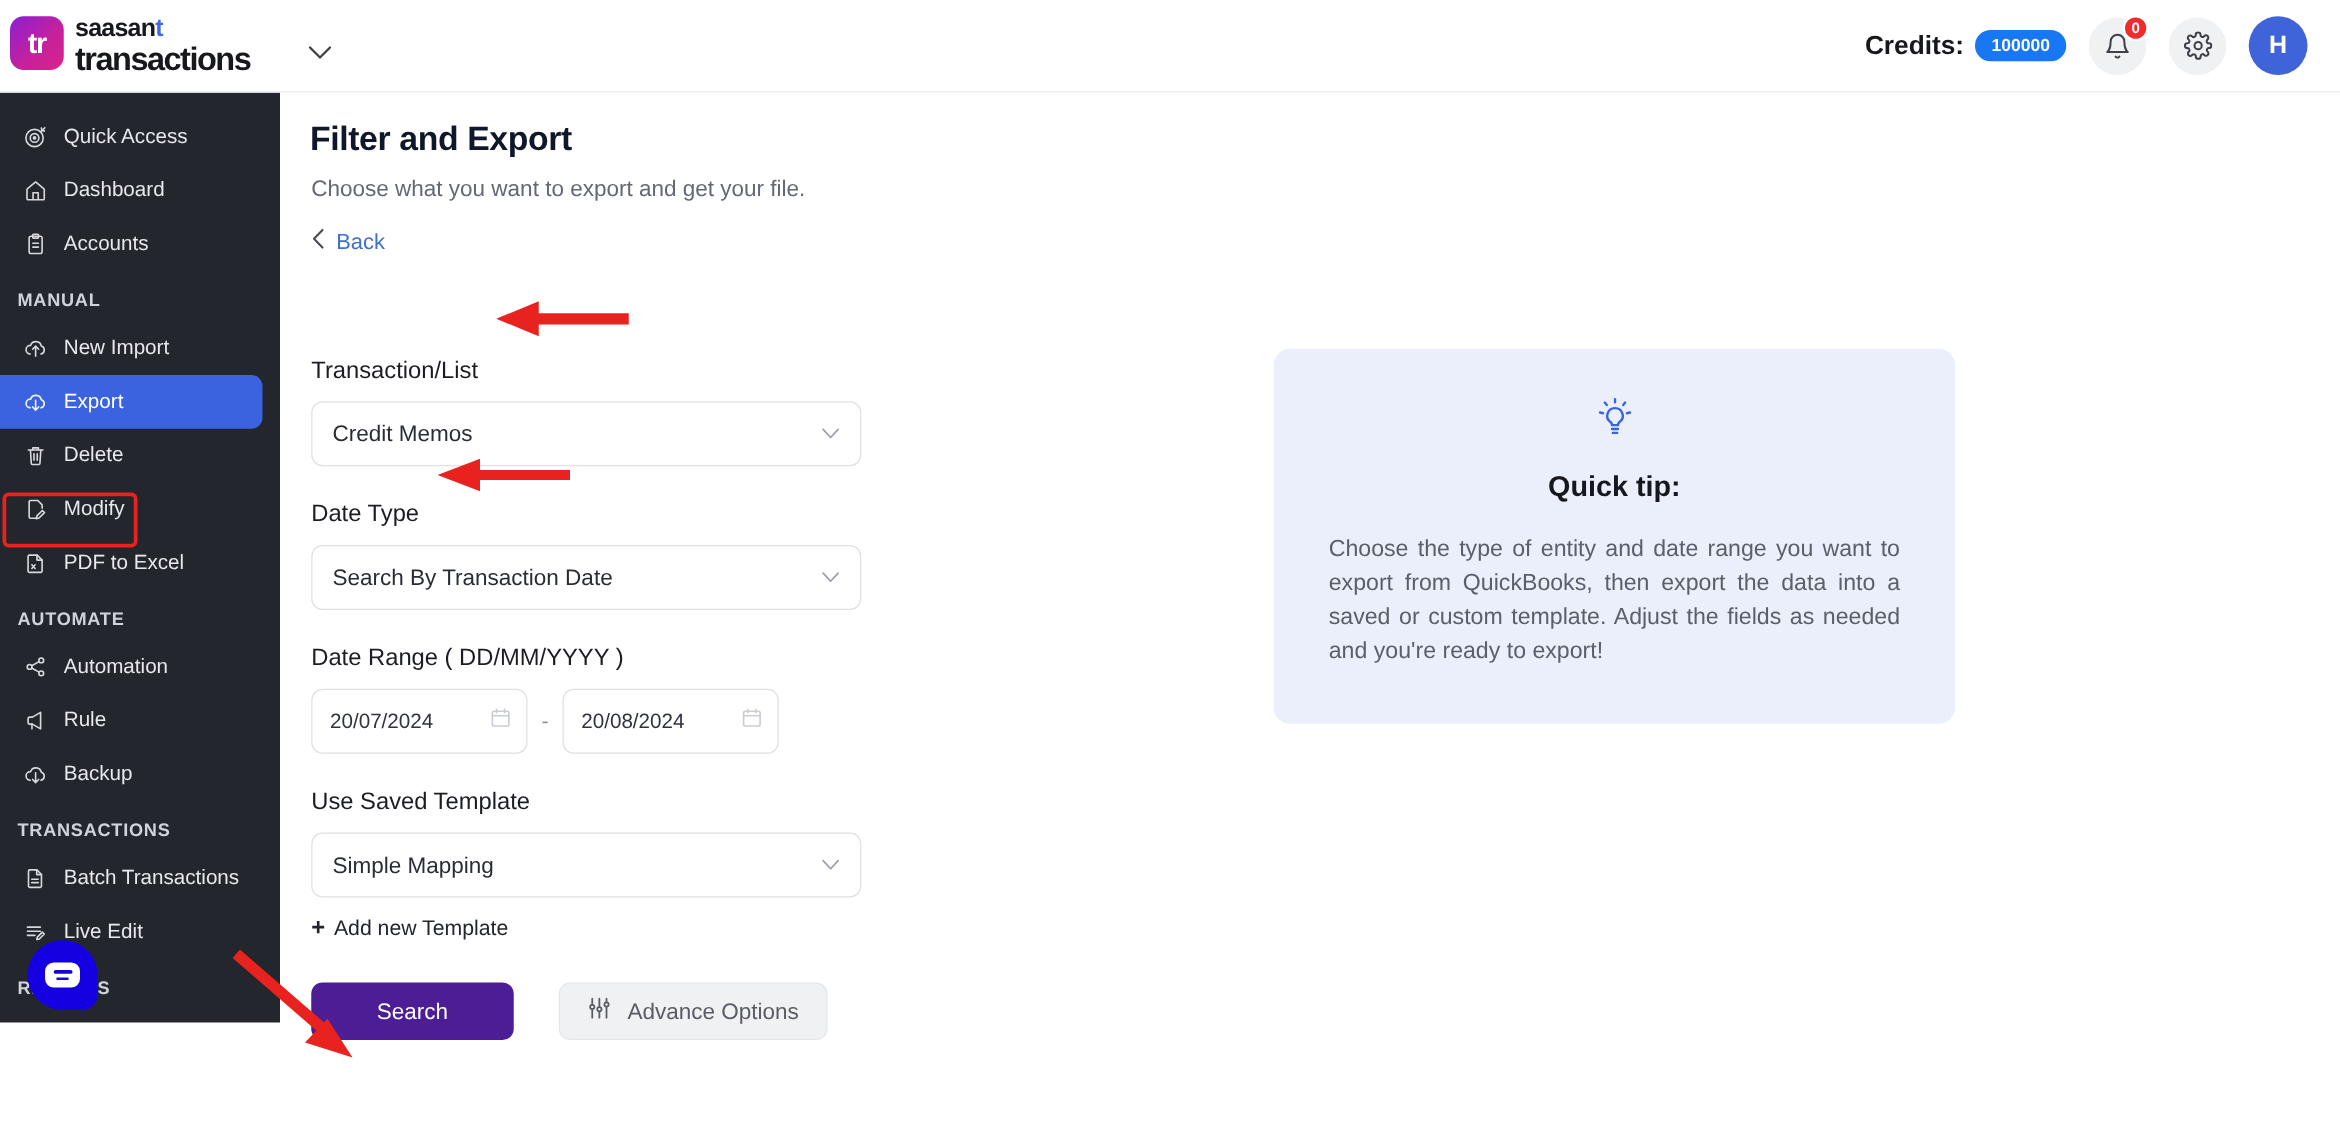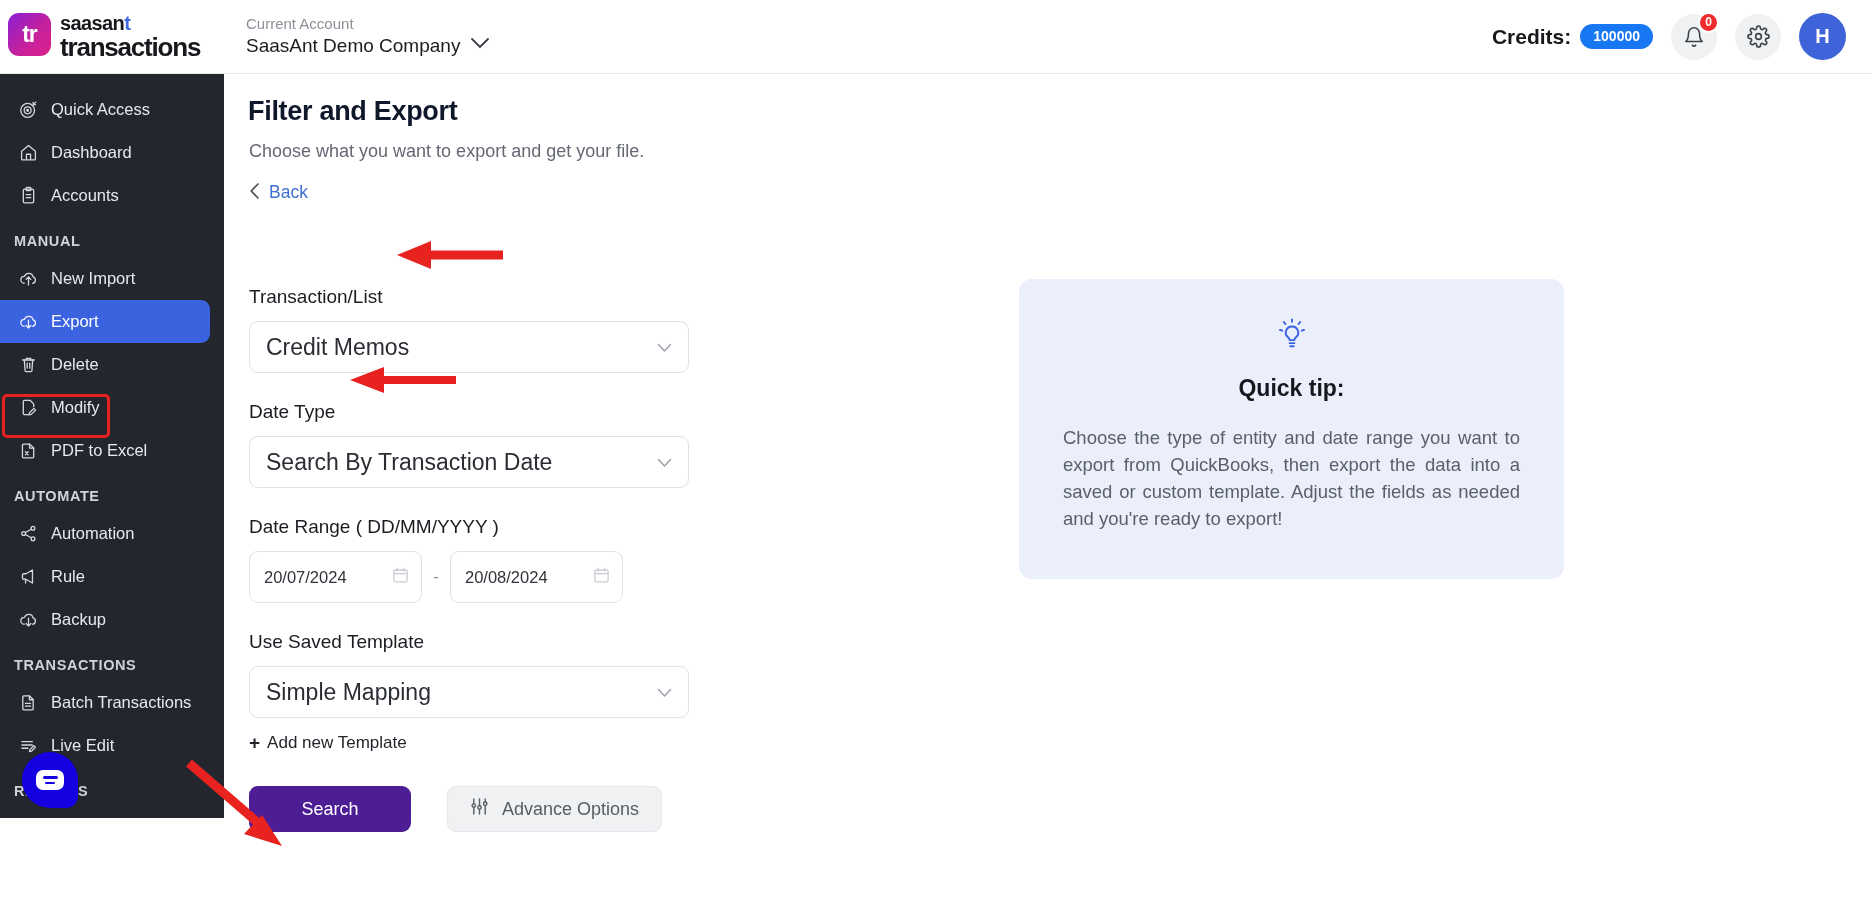--- a/index.html
+++ b/index.html
@@ -114,21 +114,21 @@
   .page-title { font-size: 27px; font-weight: 700; color: #0f172a; padding: 22px 0 0 24px; letter-spacing: -0.3px; }
   .page-sub { font-size: 18px; color: #646872; padding: 14px 0 0 25px; }
   .back-link { display: flex; align-items: center; gap: 9px; padding: 20px 0 0 25px; color: #3f6fd1; font-size: 17.5px; cursor: pointer; width: max-content; }
   .back-chev { font-size: 19px; color: #4a4d55; line-height: 1; }
 
   .form-col { position: absolute; left: 25px; top: 212px; width: 440px; }
   .field-label { font-size: 19px; color: #1b1d22; margin-bottom: 13px; display: flex; align-items: center; }
   .select-box {
     width: 440px; height: 52px; border: 1px solid #dfe1e5; border-radius: 9px;
     background: #fff; display: flex; align-items: center; padding: 0 16px;
-    font-size: 23px; color: #2a2d33; cursor: pointer;
+    font-size: 18px; color: #2a2d33; cursor: pointer;
   }
   .select-box .chev { margin-left: auto; color: #9aa0aa; font-size: 15px; }
   .field-block { margin-bottom: 28px; }
 
   .date-row { display: flex; align-items: center; gap: 0; }
   .date-input {
     width: 173px; height: 52px; border: 1px solid #dfe1e5; border-radius: 9px;
     display: flex; align-items: center; padding: 0 12px 0 14px;
     font-size: 16.5px; color: #2f3views; color: #30333a; background: #fff; cursor: text;
   }
@@ -174,24 +174,20 @@
       <div class="brand-mark">
         <span>tr</span>
       </div>
       <div class="brand-text">
         <div class="brand-top"><span>saasan<span class="t-accent">t</span></span></div>
         <div class="brand-bottom">transactions</div>
       </div>
     </div>
 
     <div class="acct">
-      <div class="acct-lines">
-        <div class="acct-label">Current Account</div>
-        <div class="acct-name">SaasAnt Demo Company</div>
-      </div>
       <div class="chev-hdr">
         <svg width="20" height="13" viewBox="0 0 20 13">
             <path d="M2 2 L10 10 L18 2" stroke="#3a3d45" stroke-width="1.8" fill="none" stroke-linecap="round"></path>
           </svg>
       </div>
     </div>
 
     <div class="hdr-right">
       <div class="credits-wrap">
         <span class="credits-label">Credits:</span>

